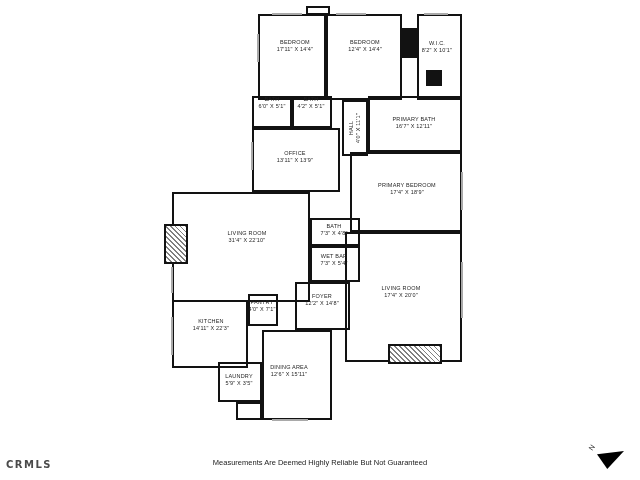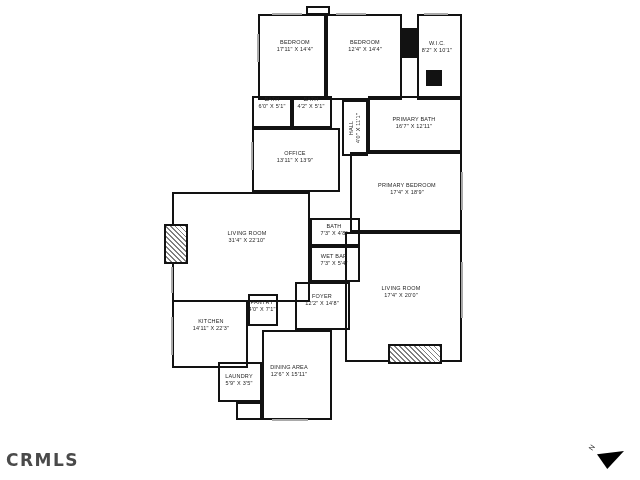--- a/index.html
+++ b/index.html
@@ -32,21 +32,21 @@
   .feature-outline {
     position:absolute; z-index:2; box-sizing:border-box;
     border:2px solid #121212; background:#ffffff;
   }
   .window-line { position:absolute; background:#a9a9a9; z-index:3; }
 
   .footer { position:absolute; left:0; right:0; bottom:0; height:40px; z-index:5; }
   .logo {
     position:absolute; left:6px; bottom:10px;
     font-family:"DejaVu Sans", sans-serif; font-weight:700;
-    font-size:17px; letter-spacing:1.5px; color:#4a4a4a;
+    font-size:10px; letter-spacing:1.5px; color:#4a4a4a;
   }
   .disclaimer {
     position:absolute; left:0; right:0; bottom:13px; text-align:center;
     font-size:7.5px; color:#222222;
   }
   .compass { position:absolute; right:16px; bottom:8px; width:36px; height:28px; }
   .compass-n {
     position:absolute; left:1px; top:0; font-size:7px; color:#111111;
     transform:rotate(-55deg); font-weight:400;
   }
@@ -163,18 +163,19 @@
       <div class="window-line" style="left: 251px; top: 142px; width: 2px; height: 28px;"></div>
       <div class="window-line" style="left: 171px; top: 267px; width: 2px; height: 26px;"></div>
       <div class="window-line" style="left: 171px; top: 317px; width: 2px; height: 38px;"></div>
       <div class="window-line" style="left: 461px; top: 172px; width: 2px; height: 38px;"></div>
       <div class="window-line" style="left: 461px; top: 262px; width: 2px; height: 56px;"></div>
       <div class="window-line" style="left: 272px; top: 419px; width: 36px; height: 2px;"></div>
     </div>
 
   <div class="footer">
     <div class="logo">CRMLS</div>
+    <div class="disclaimer">Measurements Are Deemed Highly Reliable But Not Guaranteed</div>
     <div class="compass">
       <span class="compass-n">N</span>
       <span class="compass-arrow"></span>
     </div>
   </div>
 </div>
 
 </body></html>

